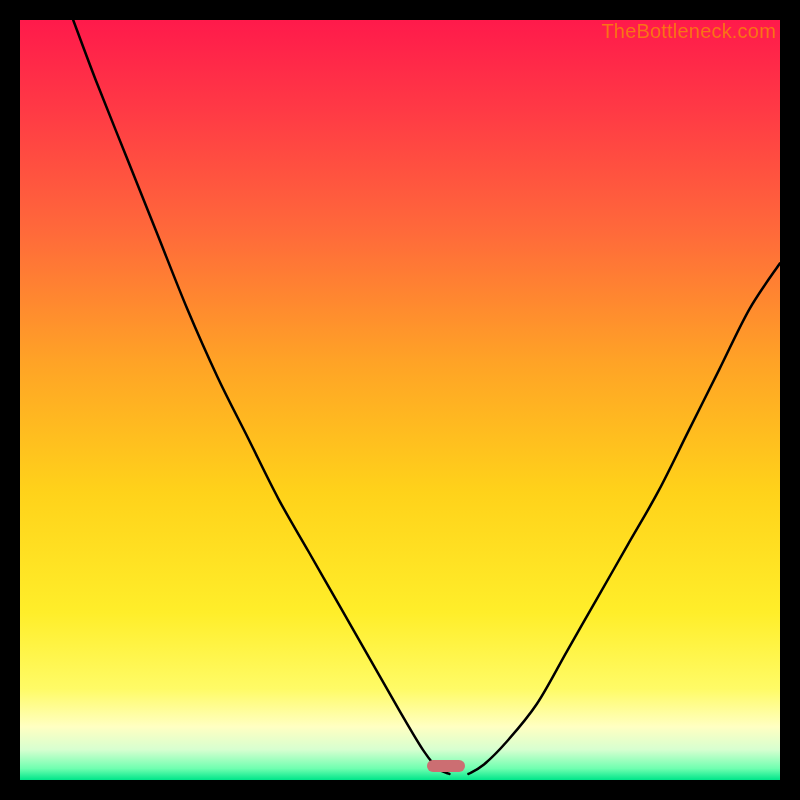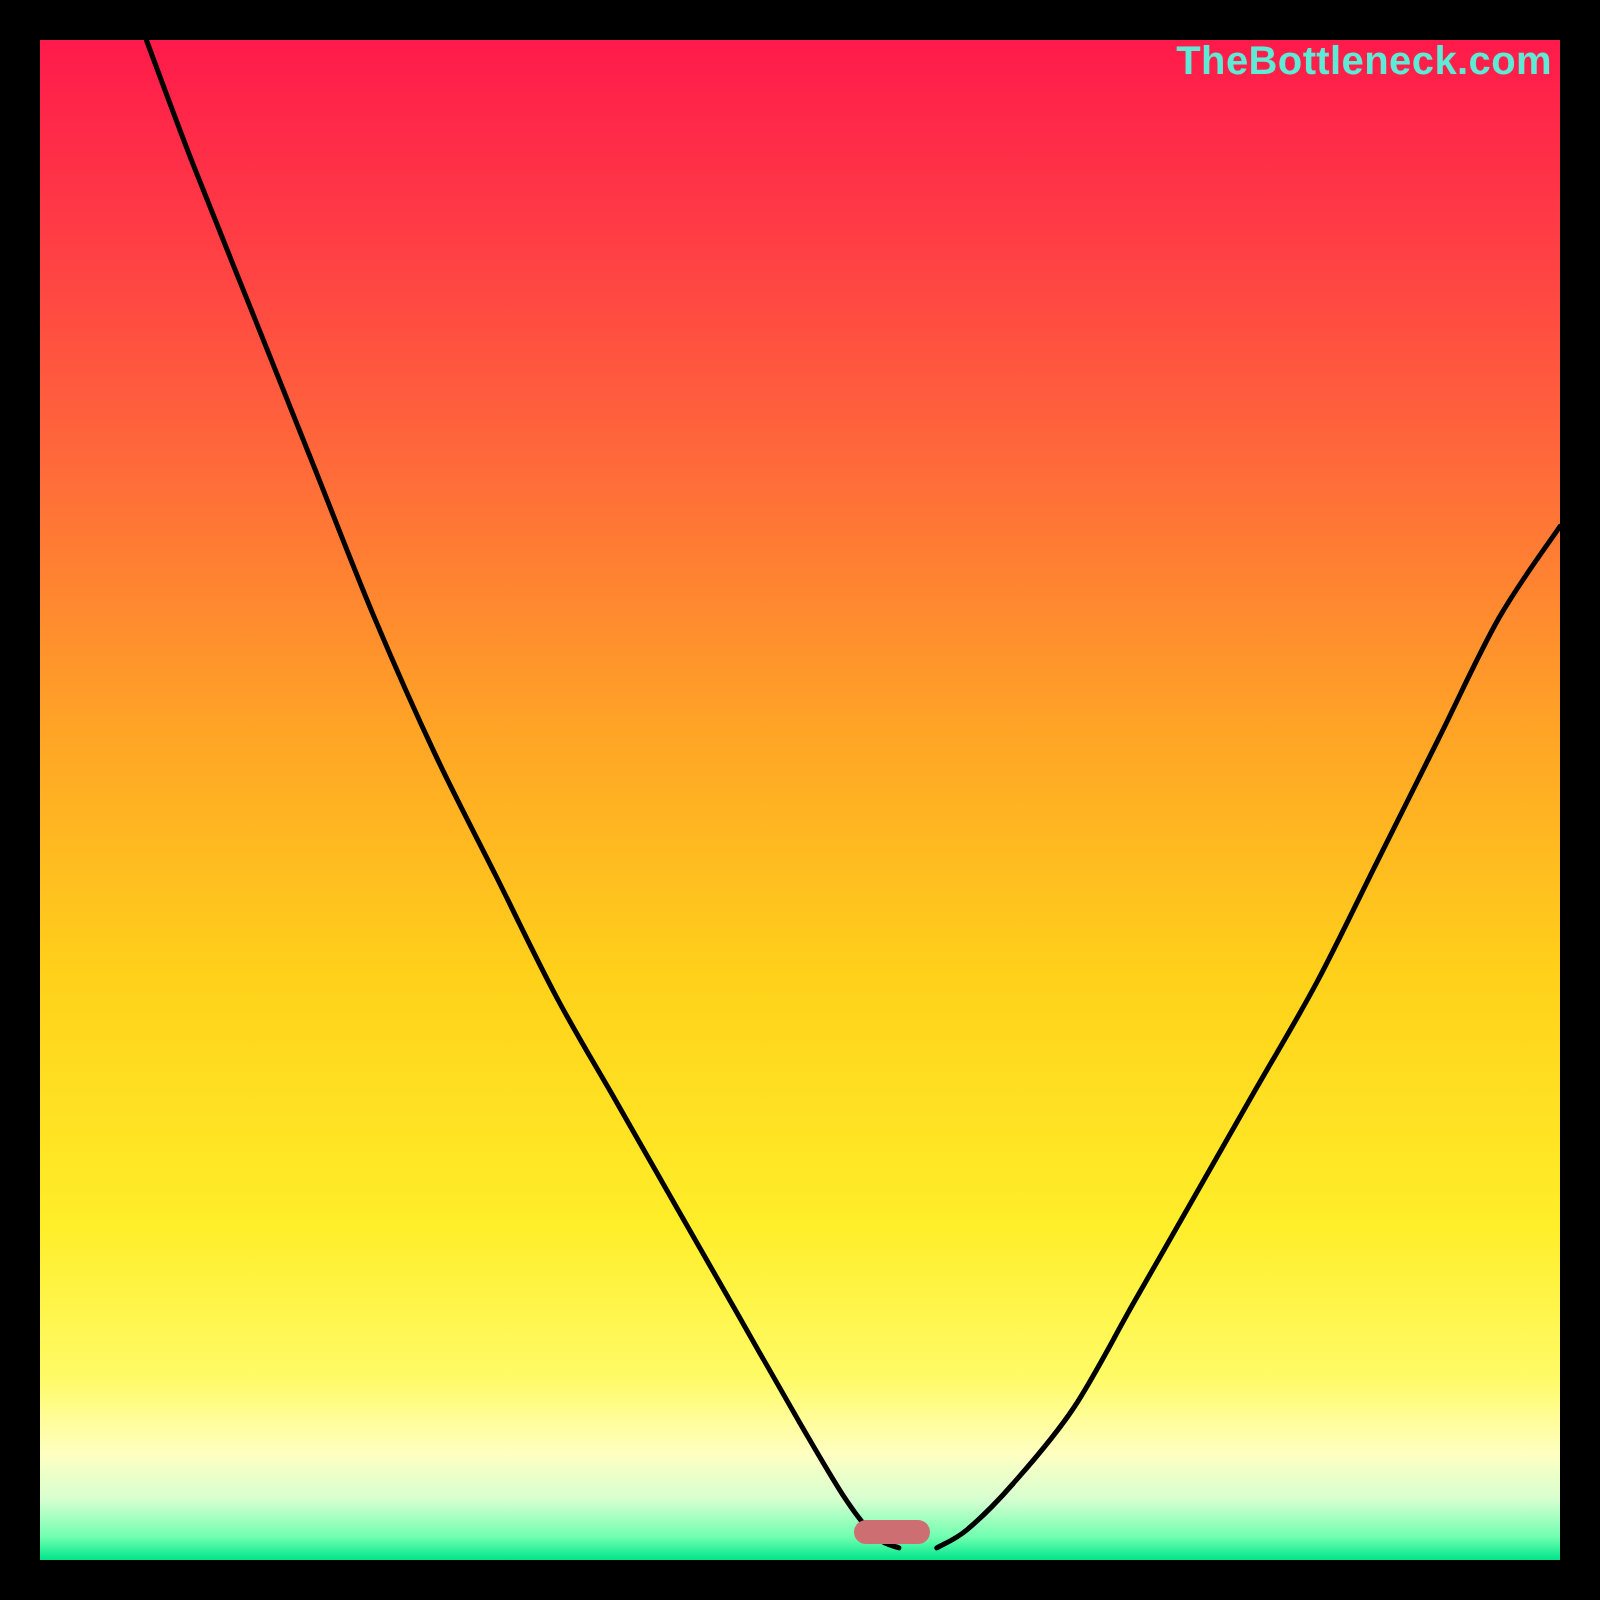--- a/index.html
+++ b/index.html
@@ -21,22 +21,22 @@
   .gradient-bg {
     position: absolute;
     inset: 0;
   }
   .watermark {
     position: absolute;
     top: 0px;
     right: 4px;
     font-family: Arial, Helvetica, sans-serif;
     font-size: 20px;
-    font-weight: 700;
-    color: #5eead4;
+    font-weight: 400;
+    color: #f97316;
     letter-spacing: 0.2px;
   }
   .curve {
     position: absolute;
     inset: 0;
     pointer-events: none;
   }
   .marker {
     position: absolute;
     height: 12px;

